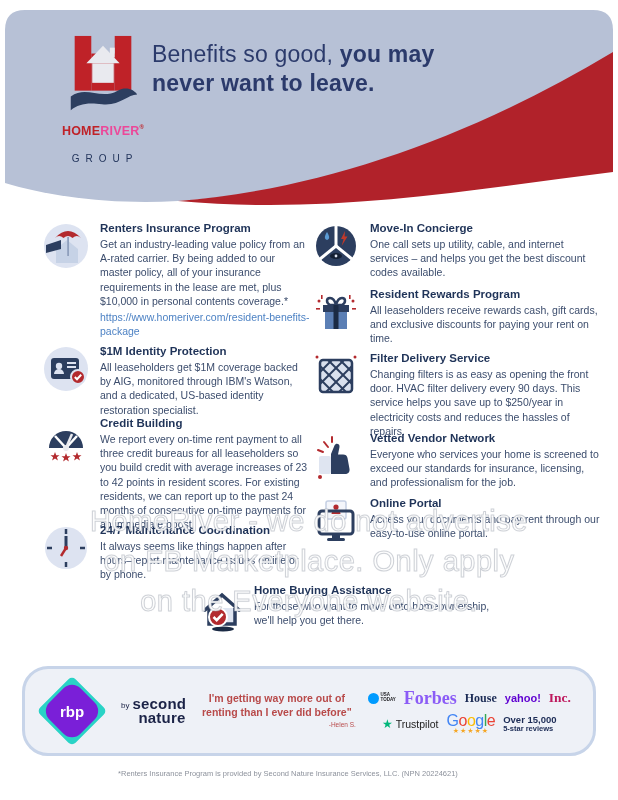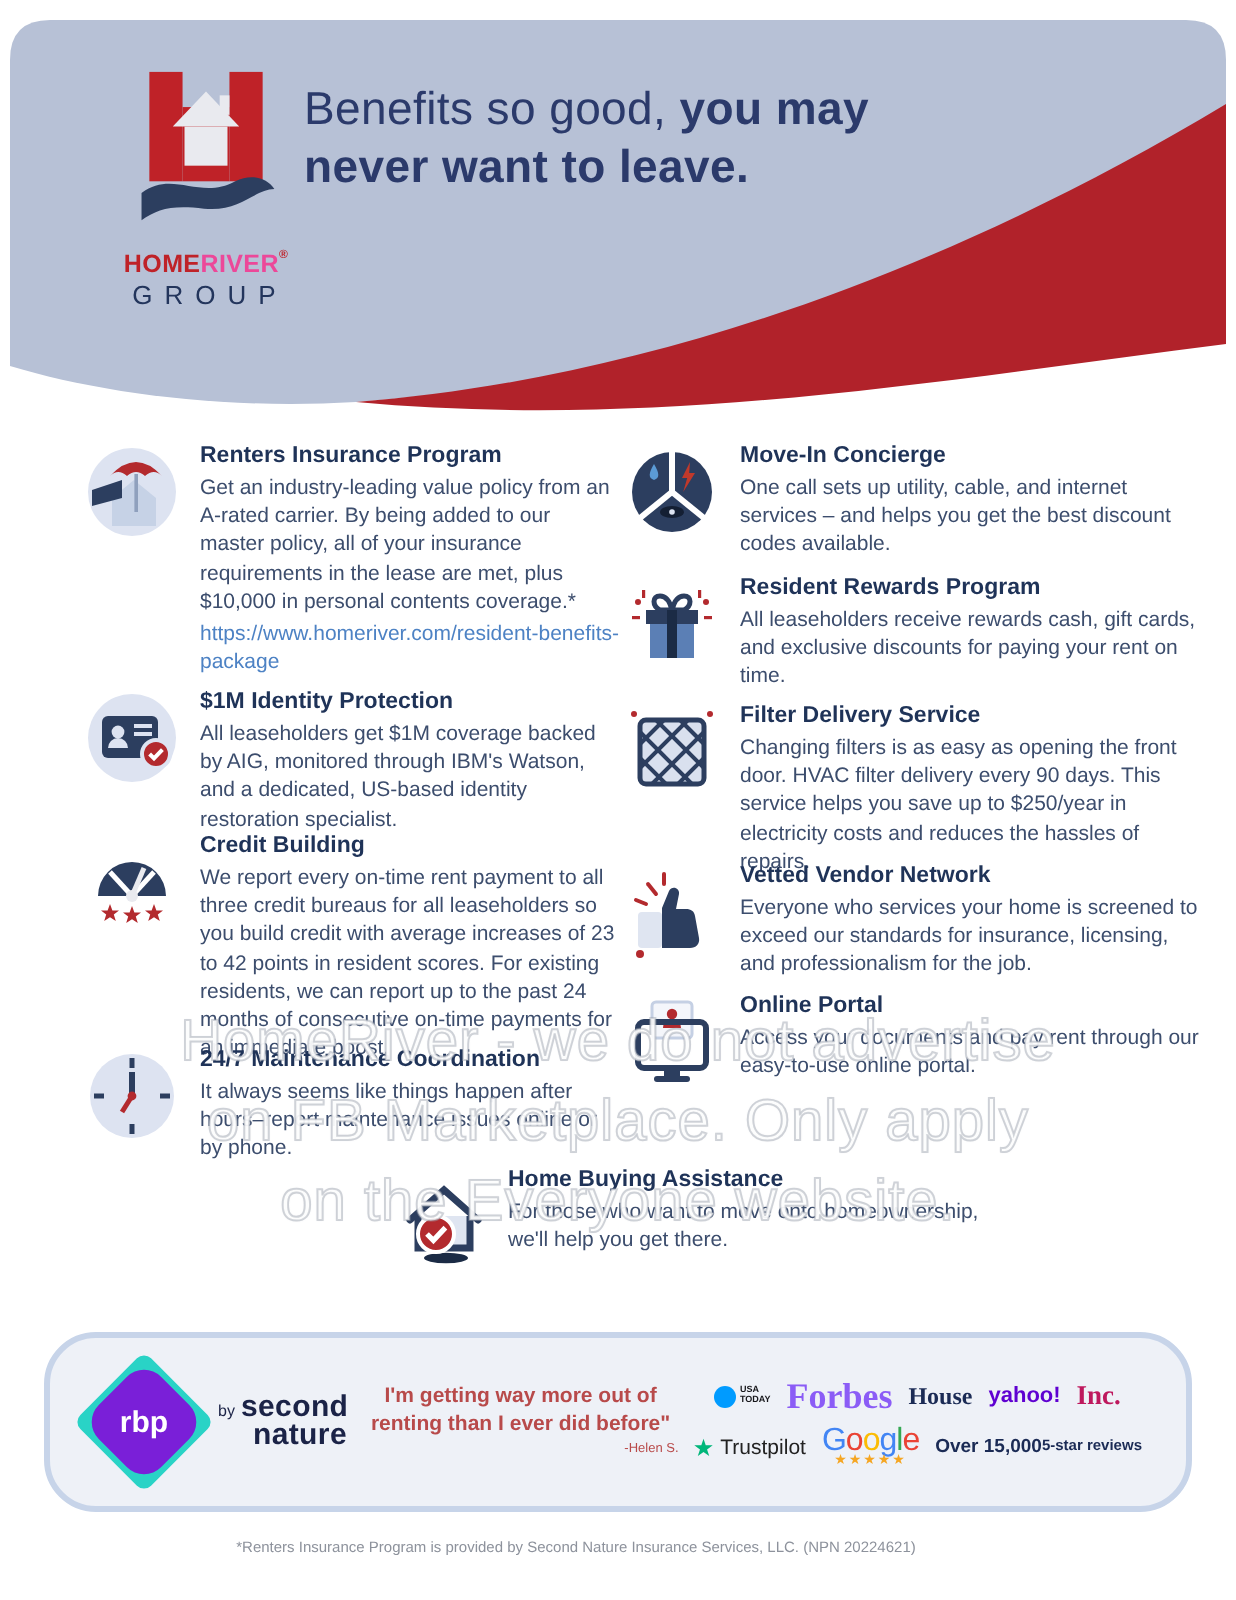--- a/index.html
+++ b/index.html
@@ -7,39 +7,39 @@
     width:618px;height:800px;position:relative;overflow:hidden;
     background:#ffffff;font-family:"Liberation Sans",sans-serif;
   }
   
   #header-svg{position:absolute;left:0;top:0;z-index:1}
   .logo-block{position:absolute;left:60px;top:34px;width:86px;text-align:center;z-index:2}
   .logo-word{font-size:12.5px;font-weight:bold;letter-spacing:.2px;margin-top:2px;white-space:nowrap}
   .logo-home{color:#bf2228}
   .logo-river{color:#ec4899}
   .logo-reg{font-size:6px;color:#bf2228;vertical-align:top}
-  .logo-group{font-size:13px;color:#23355c;letter-spacing:6px;margin-top:1px;margin-left:4px}
+  .logo-group{font-size:10px;color:#23355c;letter-spacing:6px;margin-top:15px;margin-left:4px}
   .hero-title{position:absolute;left:152px;top:40px;z-index:2;font-size:23px;line-height:1.25;color:#2b3a6b;letter-spacing:.2px}
   .hero-title b{font-weight:bold}
   
   .benefit{position:absolute;display:flex;gap:10px;z-index:5}
   .benefit .icon{flex:0 0 48px;width:48px;height:48px}
   .benefit .txt h3{margin:0 0 3px 0;font-size:11.5px;font-weight:bold;color:#1f3358}
   .benefit .txt p{margin:0;font-size:10.5px;line-height:1.35;color:#3c4d6d}
   a.link{color:#4d82c4;text-decoration:none;font-size:10.5px;line-height:1.35;word-break:break-all;display:block;margin-top:2px}
   
   .wm{position:absolute;left:0;width:618px;text-align:center;z-index:30;pointer-events:none;
       font-size:29px;font-weight:400;letter-spacing:.5px;
       color:rgba(255,255,255,.92);-webkit-text-stroke:1px rgba(158,163,175,.45);
       text-shadow:0 0 1px rgba(150,155,168,.35)}
   
   .bar{position:absolute;left:22px;top:666px;width:574px;height:90px;box-sizing:border-box;z-index:10;
        background:#eef1f7;border:3px solid #c7d4e9;border-radius:26px;
        display:flex;align-items:center;justify-content:space-between;padding:0 22px 0 18px}
-  .rbp-wrap{display:flex;align-items:center;gap:8px}
+  .rbp-wrap{display:flex;align-items:center;gap:20px}
   .rbp-logo{position:relative;width:58px;height:58px}
   .rbp-teal{position:absolute;inset:4px;background:#29d3c6;transform:rotate(45deg);border-radius:5px}
   .rbp-purple{position:absolute;inset:7px;background:#7a1fd8;transform:rotate(45deg);border-radius:12px}
   .rbp-text{position:absolute;inset:0;display:flex;align-items:center;justify-content:center;
             color:#fff;font-weight:bold;font-size:15px}
   .sn{display:flex;align-items:flex-start;gap:3px;color:#1b2347}
   .sn .by{font-size:8px;margin-top:4px}
   .sn-words{display:flex;flex-direction:column;line-height:.95;font-weight:bold;font-size:15px;letter-spacing:.2px}
   .sn-words span:last-child{margin-left:6px}
   .quote{width:158px;text-align:center;color:#b84a4a;font-size:10.5px;font-weight:bold;line-height:1.3}
@@ -52,21 +52,21 @@
   .forbes{font-family:"Liberation Serif",serif;font-weight:bold;font-size:18px;color:#8b5cf6}
   .house{font-family:"Liberation Serif",serif;font-weight:bold;font-size:12px;color:#1b2b55}
   .yahoo{font-weight:bold;font-size:11px;color:#5f01d1}
   .inc{font-family:"Liberation Serif",serif;font-weight:900;font-size:13.5px;color:#be185d}
   .tp{display:flex;align-items:center;gap:3px;font-size:10.5px;color:#222;font-weight:500}
   .tp-star{color:#00b67a;font-size:12px}
   .google{display:flex;flex-direction:column;align-items:center;line-height:.9}
   .google-word{font-size:16px;font-weight:500;letter-spacing:-.5px}
   .g-b{color:#4285F4}.g-r{color:#EA4335}.g-y{color:#FBBC05}.g-g{color:#34A853}
   .g-stars{font-size:7px;color:#f5a623;letter-spacing:1px}
-  .reviews{display:flex;flex-direction:row;color:#1b2b55;font-weight:bold;line-height:1.1}
+  .reviews{display:flex;flex-direction:column;color:#1b2b55;font-weight:bold;line-height:1.1}
   .reviews .r1{font-size:9.5px}.reviews .r2{font-size:7.5px}
   .footer{position:absolute;top:769px;left:0;width:576px;text-align:center;font-size:7.5px;color:#8d929c;z-index:5}
 </style>
 </head>
 <body>
 
 <svg id="header-svg" width="618" height="230" viewBox="0 0 618 230">
   <path d="M5,30 Q5,10 25,10 L593,10 Q613,10 613,30 L613,58 C480,140 330,190 178,201 C110,205 48,196 5,183 Z" fill="#b7c1d6"></path>
   <path d="M178,201 C320,190 470,138 613,52 L613,172 C470,190 330,215 178,201 Z" fill="#b1222a"></path>
 </svg>

